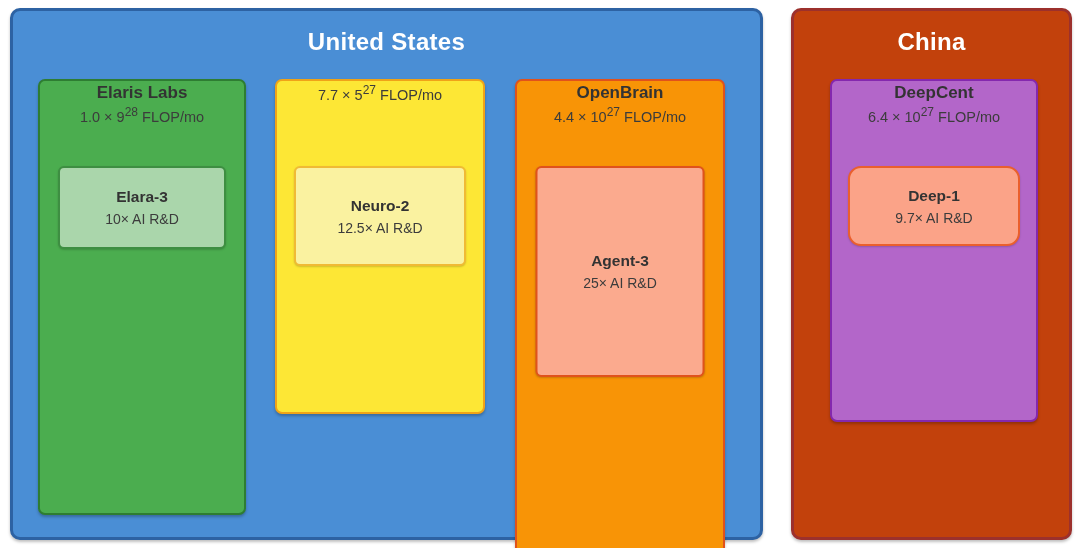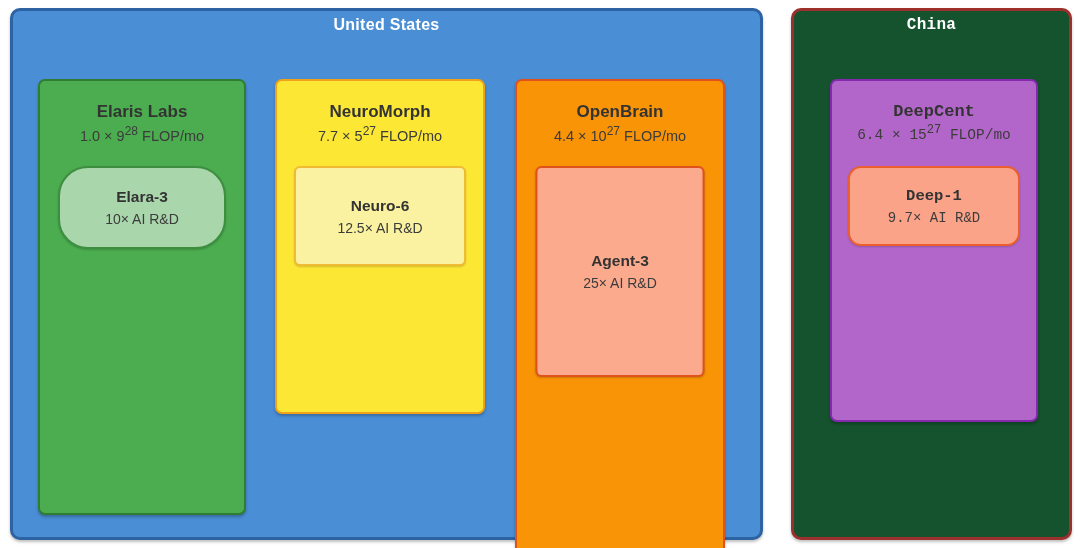--- a/index.html
+++ b/index.html
@@ -12,41 +12,41 @@
 
   .region {
     position: absolute;
     border: 3px solid transparent;
     border-radius: 10px;
     box-shadow: 0 2px 3px rgba(0,0,0,0.25);
   }
   .region-us { left: 10px; top: 8px; width: 753px; height: 532px; }
   .region-cn { left: 791px; top: 8px; width: 281px; height: 532px; }
   .region-title {
-    margin-top: 5px;
+    margin-top: 17px;
     text-align: center;
-    font-size: 16px;
+    font-size: 24px;
     font-weight: bold;
     color: #ffffff;
     letter-spacing: 0.3px;
   }
 
   .lab {
     position: absolute;
     border: 2px solid transparent;
     border-radius: 7px;
     box-shadow: 0 2px 3px rgba(0,0,0,0.25);
   }
   .lab-elaris { left: 25px;  top: 68px; width: 208px; height: 436px; }
   .lab-neuro  { left: 262px; top: 68px; width: 210px; height: 335px; }
   .lab-open   { left: 502px; top: 68px; width: 210px; height: 511px; }
   .lab-deep   { left: 36px;  top: 68px; width: 208px; height: 343px; }
 
   .lab-title {
-    margin-top: 21px;
+    margin-top: 2px;
     text-align: center;
     font-size: 17px;
     font-weight: bold;
     color: #333333;
   }
   .lab-compute {
     margin-top: 6px;
     text-align: center;
     font-size: 14.5px;
     color: #3c3c3c;
@@ -63,21 +63,21 @@
     transform: translateX(-50%);
     top: 85px;
     border: 2px solid transparent;
     border-radius: 6px;
     display: flex;
     flex-direction: column;
     align-items: center;
     justify-content: center;
     box-shadow: 0 1px 2px rgba(0,0,0,0.18);
   }
-  .model-elara { width: 168px; height: 83px; border-radius: 30px;  }
+  .model-elara { width: 168px; height: 83px;  }
   .model-neuro { width: 172px; height: 100px; }
   .model-agent { width: 169px; height: 211px; }
   .model-deep  { width: 172px; height: 80px;  }
 
   .model-title {
     font-size: 15.5px;
     font-weight: bold;
     color: #333333;
     margin-bottom: 5px;
   }
@@ -97,44 +97,43 @@
     <div class="lab lab-elaris" style="background-color: rgb(75, 173, 79); border-color: rgb(46, 125, 50);">
       <div class="lab-title">Elaris Labs</div>
       <div class="lab-compute"><span>1.0 × 9</span><sup>28</sup><span> FLOP/mo</span></div>
       <div class="model model-elara" style="background-color: rgb(170, 214, 171); border-color: rgb(62, 142, 66);">
         <div class="model-title">Elara-3</div>
         <div class="model-rnd">10× AI R&amp;D</div>
       </div>
     </div>
 
     <div class="lab lab-neuro" style="background-color: rgb(253, 231, 53); border-color: rgb(240, 163, 24);">
-      <div class="lab-title">NeuroMorph</div>
       <div class="lab-compute"><span>7.7 × 5</span><sup>27</sup><span> FLOP/mo</span></div>
       <div class="model model-neuro" style="background-color: rgb(250, 242, 160); border-color: rgb(240, 186, 53);">
-        <div class="model-title">Neuro-6</div>
+        <div class="model-title">Neuro-2</div>
         <div class="model-rnd">12.5× AI R&amp;D</div>
       </div>
     </div>
 
     <div class="lab lab-open" style="background-color: rgb(248, 148, 6); border-color: rgb(224, 82, 28);">
       <div class="lab-title">OpenBrain</div>
       <div class="lab-compute"><span>4.4 × 10</span><sup>27</sup><span> FLOP/mo</span></div>
       <div class="model model-agent" style="background-color: rgb(251, 170, 142); border-color: rgb(224, 82, 28);">
         <div class="model-title">Agent-3</div>
         <div class="model-rnd">25× AI R&amp;D</div>
       </div>
     </div>
   </section>
 
-  <section class="region region-cn" style="background-color: #14532d; border-color: rgb(156, 48, 44); font-family: Liberation Mono, monospace;">
+  <section class="region region-cn" style="background-color: #c2410c; border-color: rgb(156, 48, 44);">
     <h2 class="region-title">China</h2>
 
     <div class="lab lab-deep" style="background-color: rgb(179, 102, 201); border-color: rgb(132, 40, 174);">
       <div class="lab-title">DeepCent</div>
-      <div class="lab-compute"><span>6.4 × 15</span><sup>27</sup><span> FLOP/mo</span></div>
+      <div class="lab-compute"><span>6.4 × 10</span><sup>27</sup><span> FLOP/mo</span></div>
       <div class="model model-deep" style="background-color: rgb(251, 163, 136); border-color: rgb(234, 95, 45); border-radius: 13px;">
         <div class="model-title">Deep-1</div>
         <div class="model-rnd">9.7× AI R&amp;D</div>
       </div>
     </div>
   </section>
 
 </div>
 
 </body></html>

